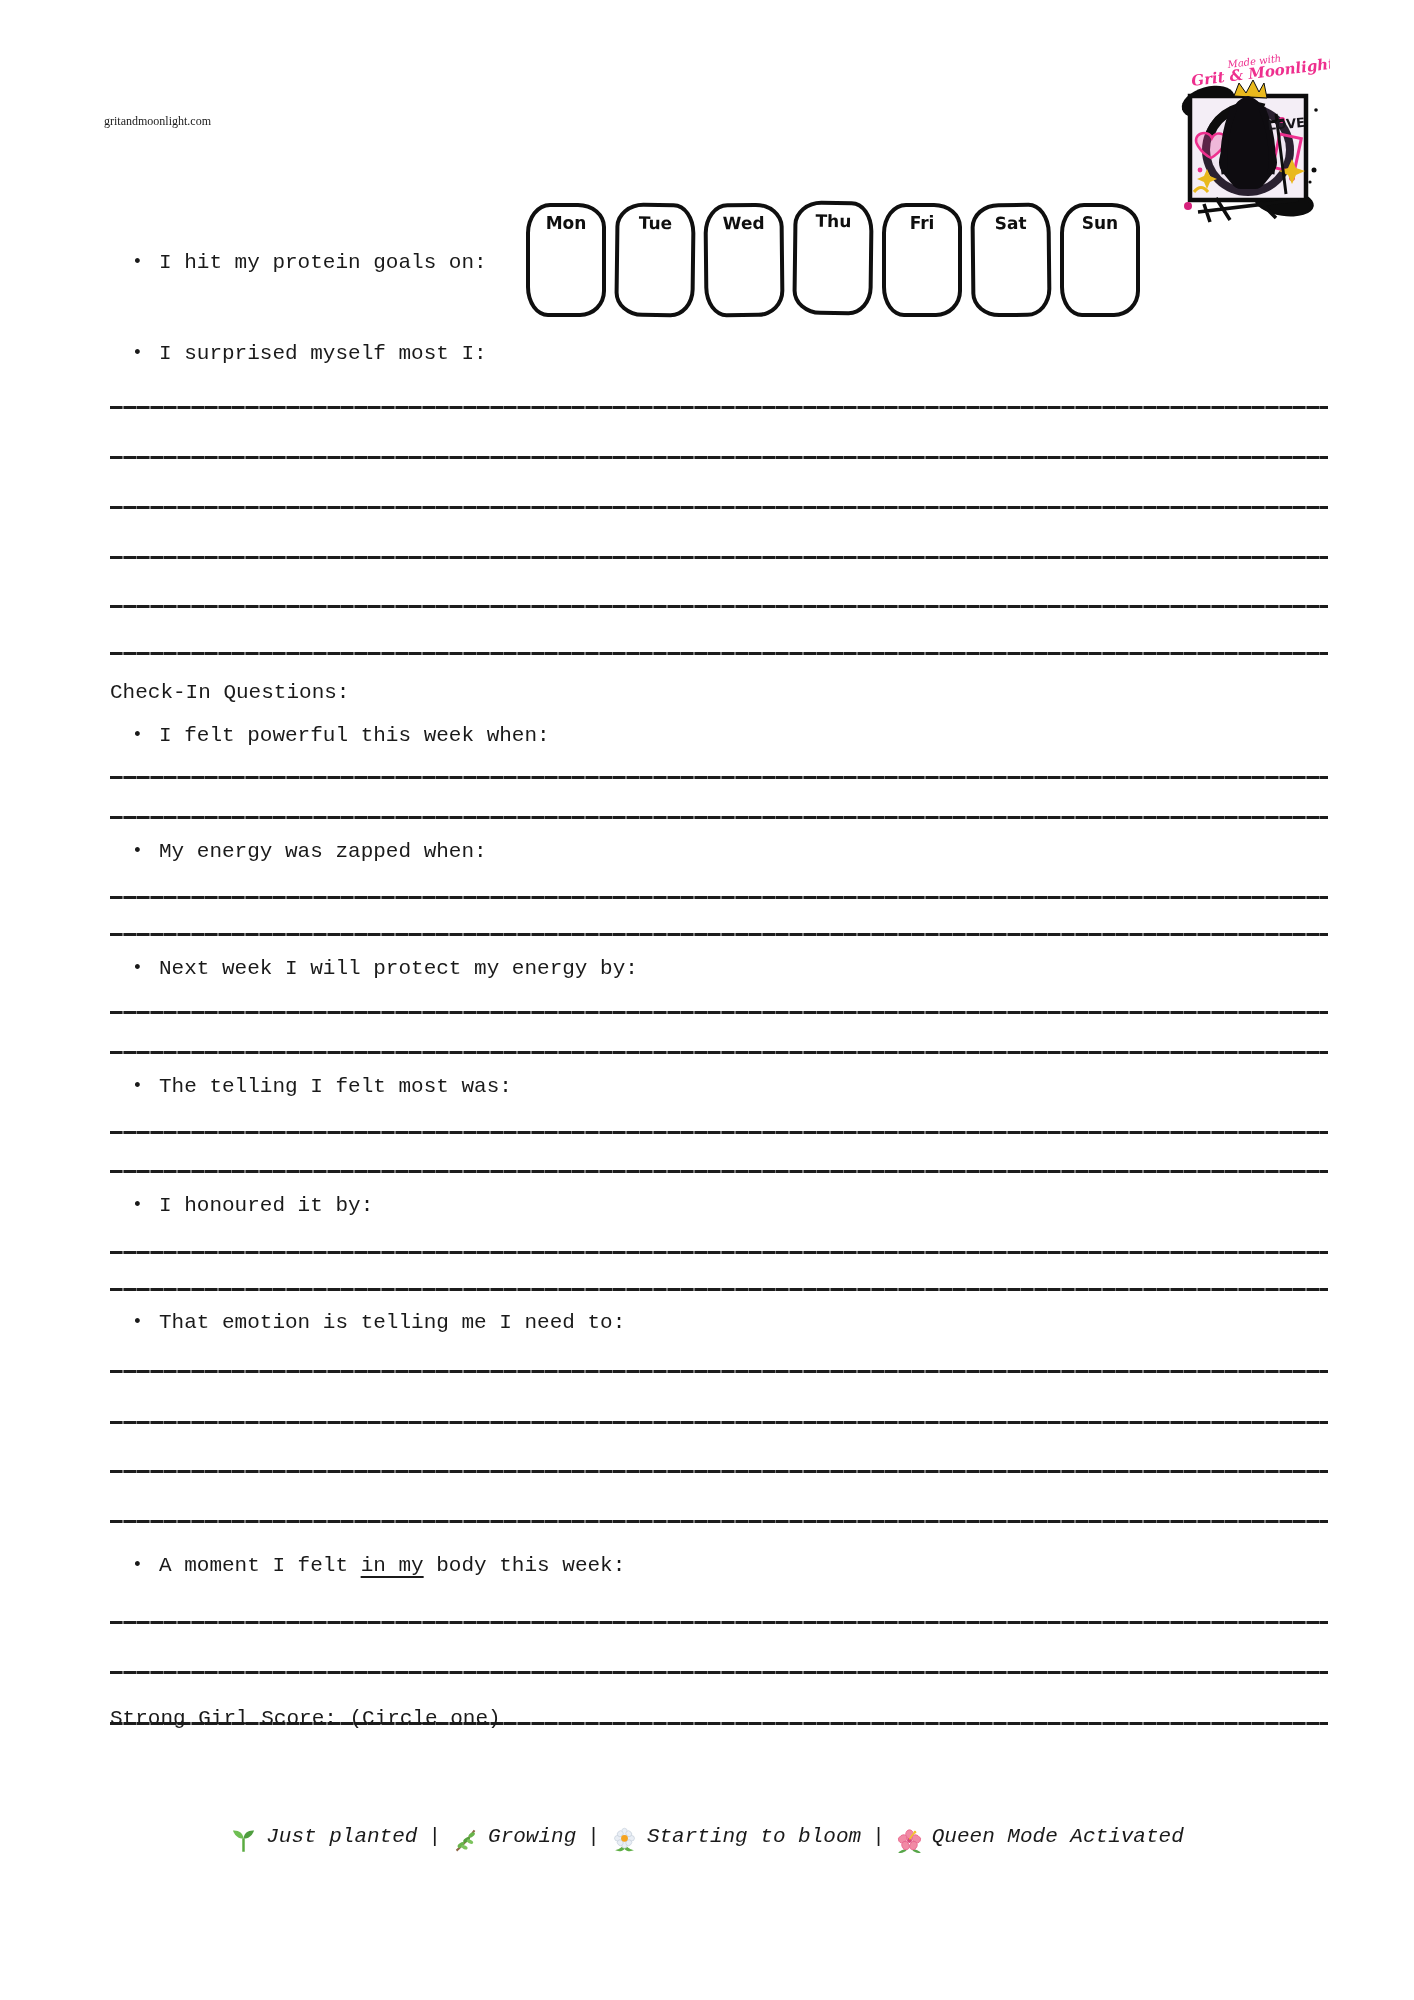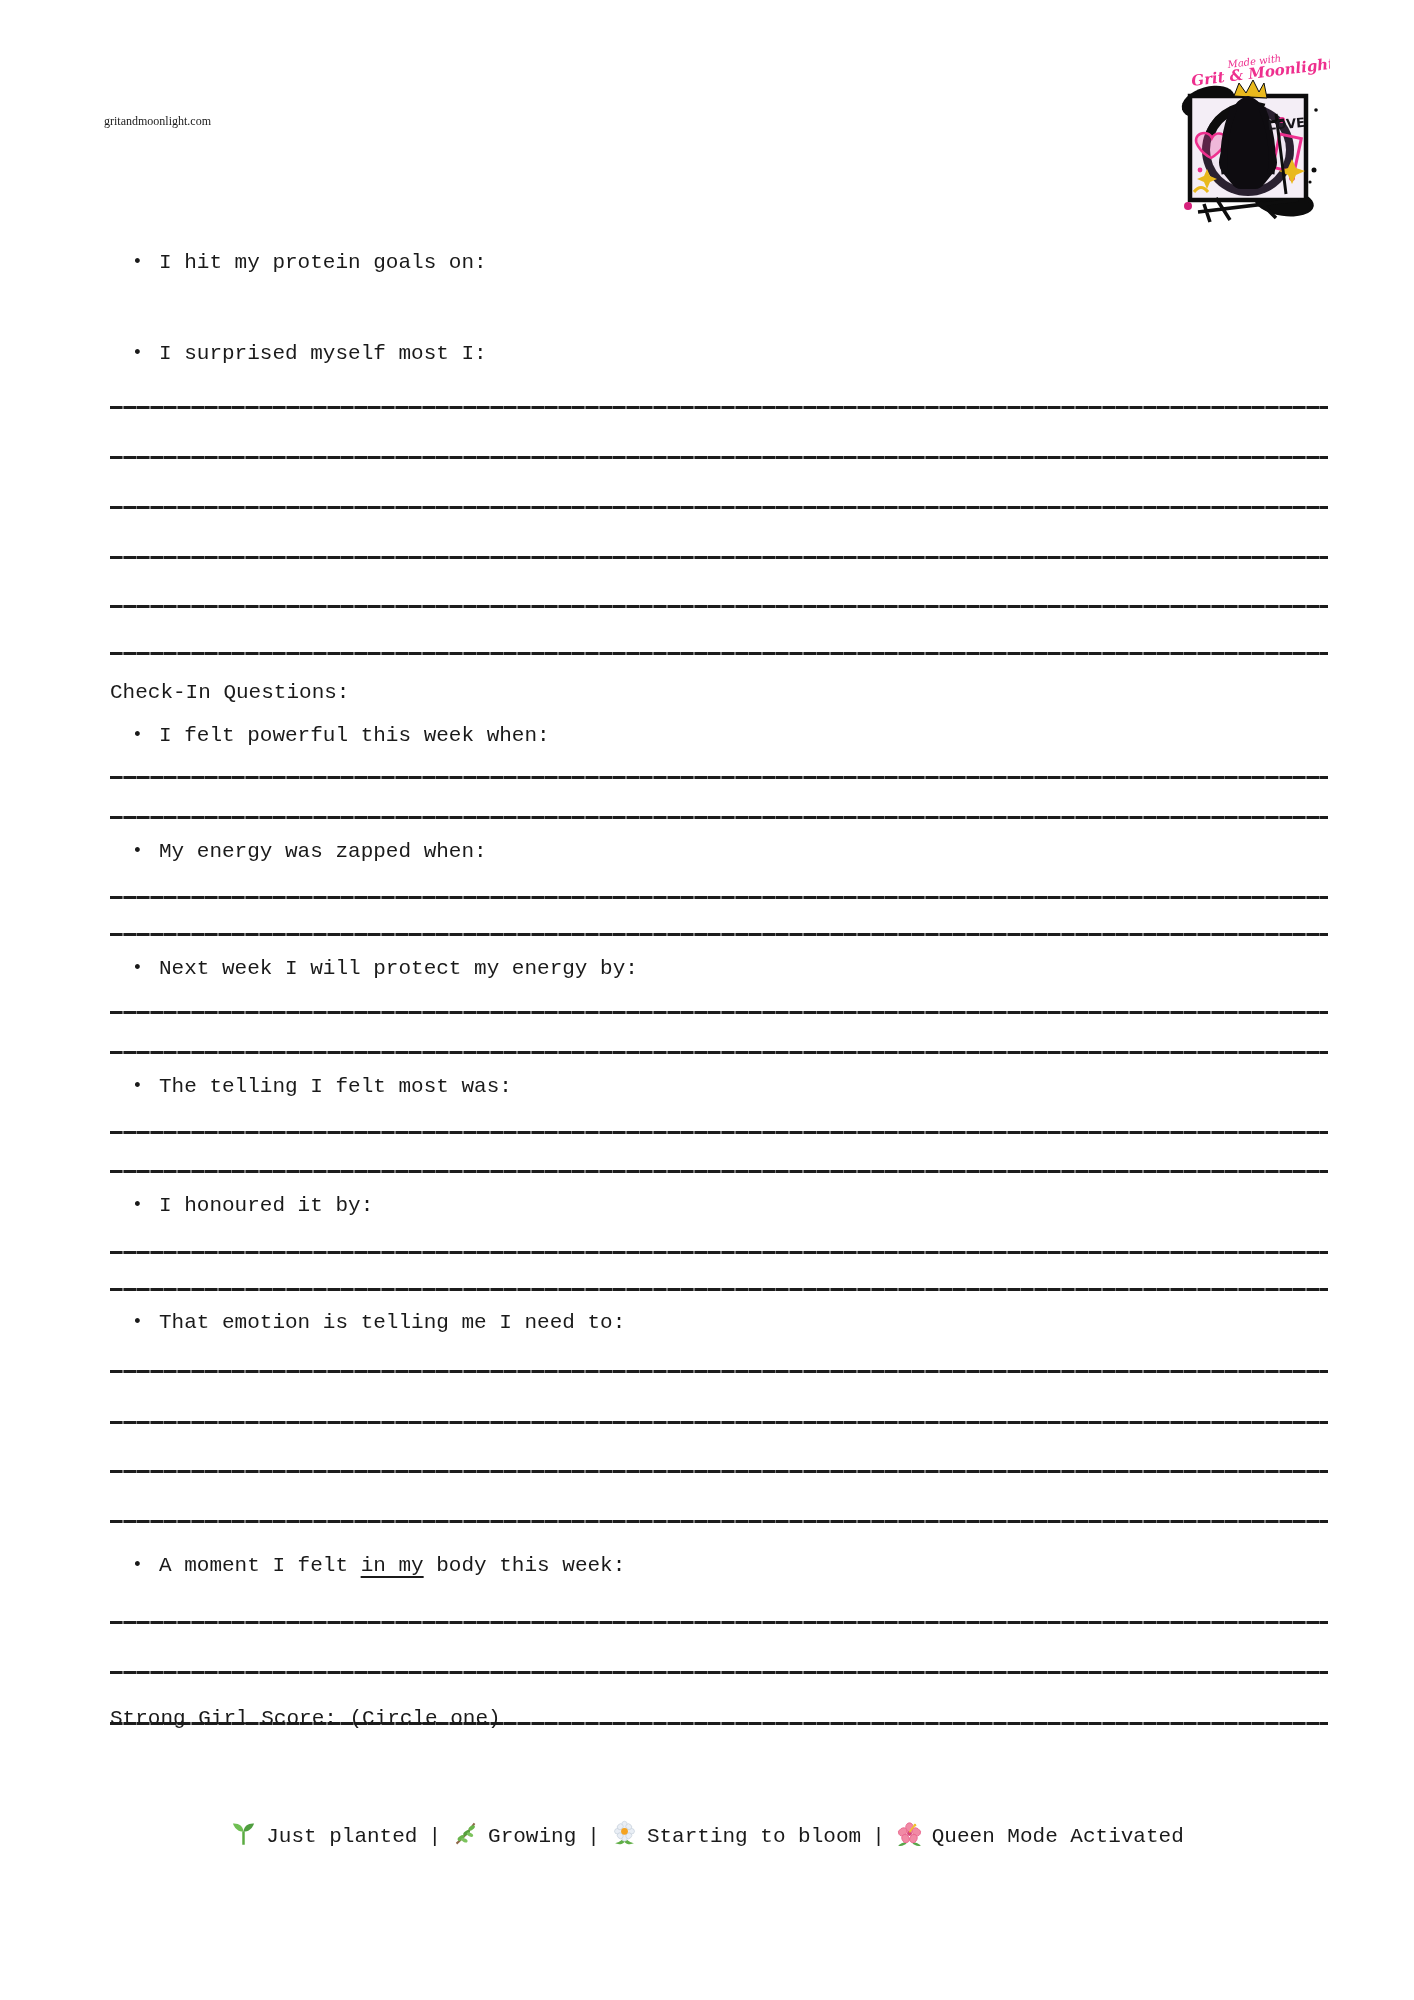--- a/index.html
+++ b/index.html
@@ -25,21 +25,21 @@
           font-family:"DejaVu Sans",sans-serif;font-weight:bold;font-size:17px;color:#0f0f0f;}
   .daybox:nth-child(2n){transform:rotate(.7deg);border-radius:28px 22px 24px 28px / 24px 30px 28px 24px;}
   .daybox:nth-child(3n){transform:rotate(-.6deg);}
   .daybox:nth-child(4){margin-top:-2px;}
 
   .u{text-decoration:underline;text-underline-offset:5px;text-decoration-thickness:2px;}
 
   
   .score-row{position:absolute;left:0;top:1820px;width:100%;display:flex;justify-content:center;
              align-items:center;font-size:21px;line-height:34px;}
-  .opt{display:inline-flex;align-items:flex-start;}
+  .opt{display:inline-flex;align-items:flex-end;font-style:italic;}
   .opt svg{margin-right:9px;}
   .sep{margin:0 11px;}
 
   .logo{position:absolute;left:1164px;top:50px;width:166px;height:176px;}
 </style>
 </head>
 <body>
 
 <div class="page">
 
@@ -77,20 +77,29 @@
       <text x="28" y="36" font-family="DejaVu Serif, serif" font-style="italic" font-weight="bold" font-size="15" fill="#ee2f8e" transform="rotate(-7 28 36)">Grit &amp; Moonlight</text>
       <text x="104" y="80" font-family="DejaVu Sans, sans-serif" font-weight="bold" font-size="13" fill="#17151a" transform="rotate(-5 104 80)">LOVE</text>
     </svg>
   </div>
 
   <div class="qrow" style="top:249px">
     <span class="bullet">•</span>
     <span>I hit my protein goals on:</span>
   </div>
 
+  <div class="days">
+    <div class="daybox"><span>Mon</span></div>
+    <div class="daybox"><span>Tue</span></div>
+    <div class="daybox"><span>Wed</span></div>
+    <div class="daybox"><span>Thu</span></div>
+    <div class="daybox"><span>Fri</span></div>
+    <div class="daybox"><span>Sat</span></div>
+    <div class="daybox"><span>Sun</span></div>
+  </div>
 
   <div class="qrow" style="top:340px">
     <span class="bullet">•</span>
     <span>I surprised myself most I:</span>
   </div>
   <div class="wline" style="top:406px"></div>
   <div class="wline" style="top:456px"></div>
   <div class="wline" style="top:506px"></div>
   <div class="wline" style="top:556px"></div>
   <div class="wline" style="top:605px"></div>

